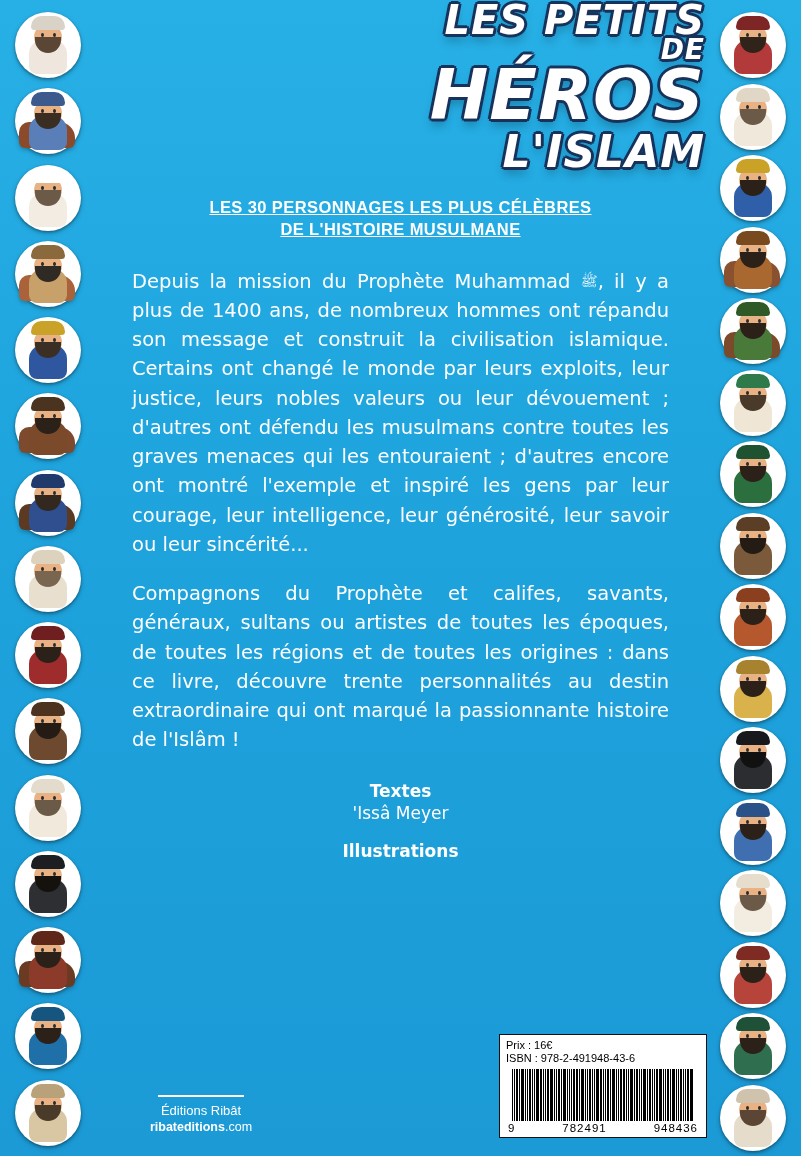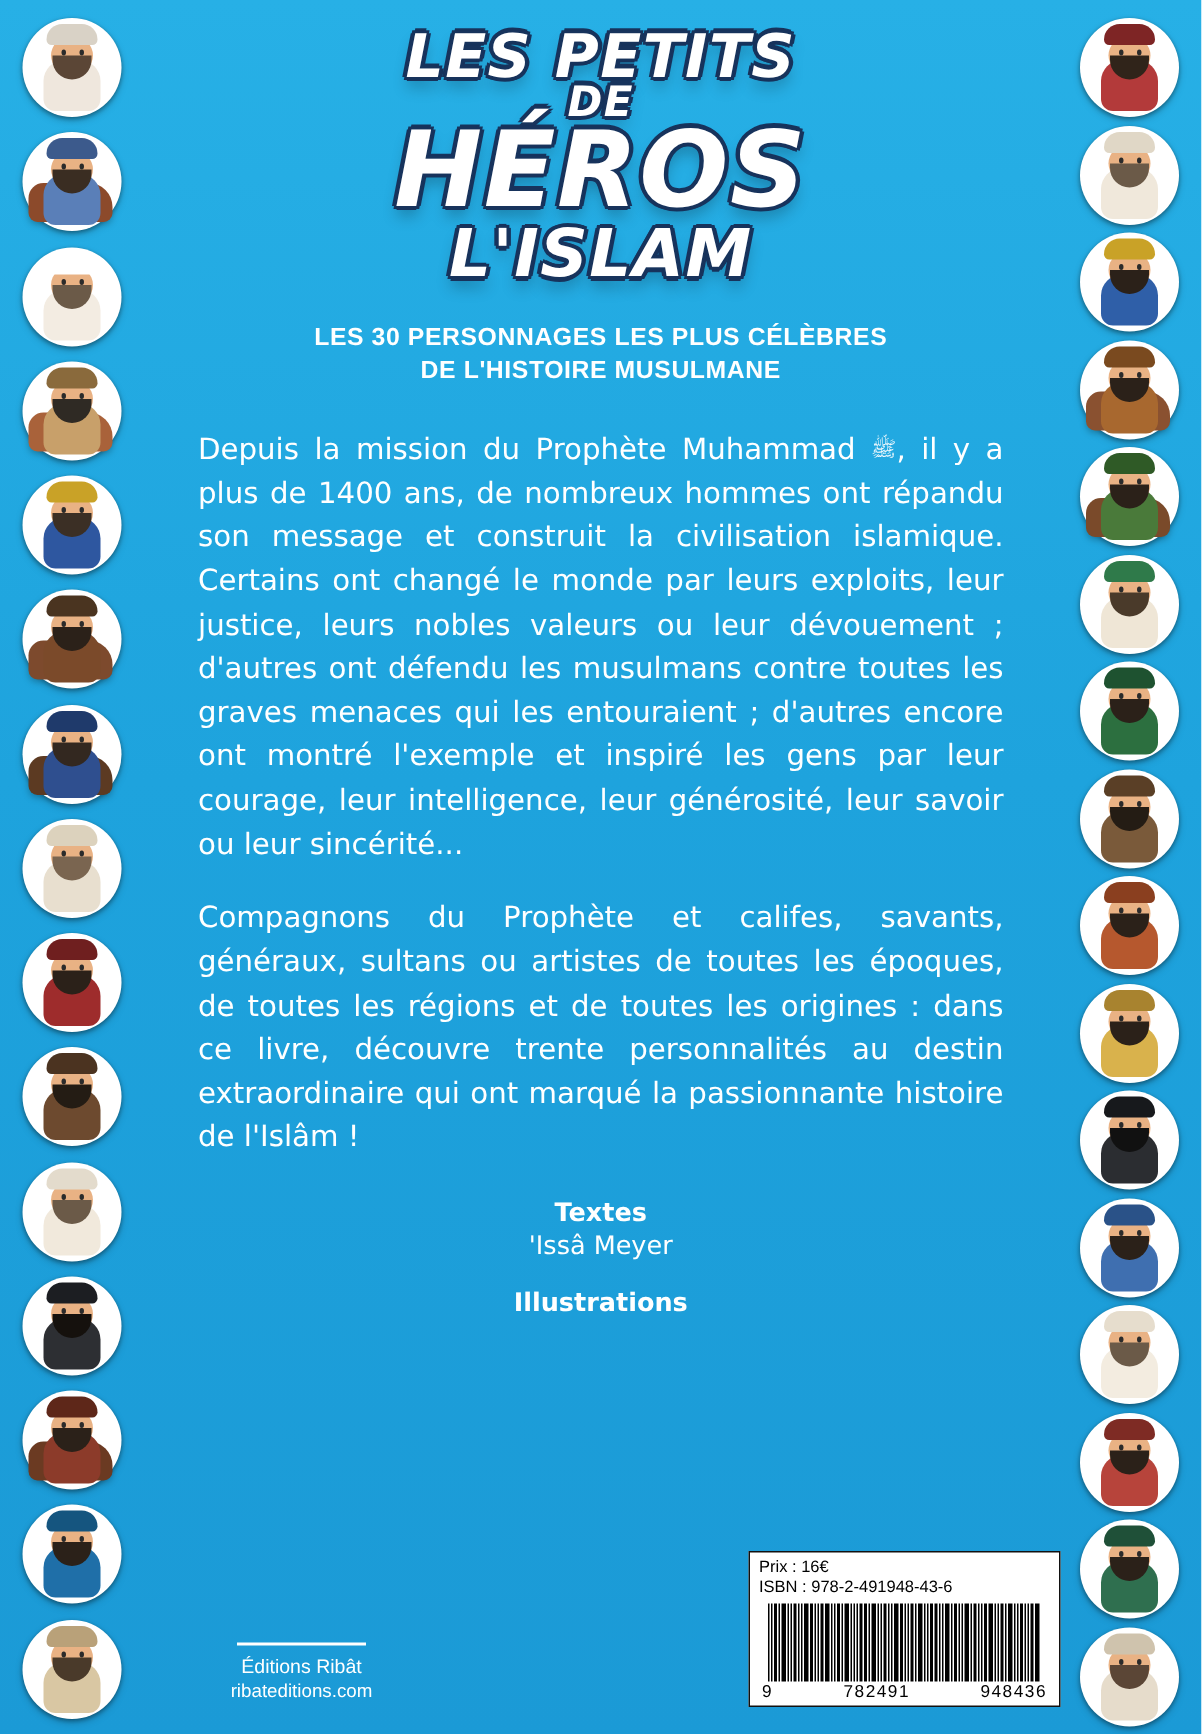--- a/index.html
+++ b/index.html
@@ -107,22 +107,21 @@
   .center {
     position: absolute;
     left: 96px;
     right: 96px;
     top: 0;
     bottom: 0;
   }
 
   
   .title-block {
-    text-align: center;
-    padding-top: 18px;
+    text-align: right;
   }
   .t-line {
     color: #ffffff;
     font-weight: bold;
     font-style: italic;
     letter-spacing: 1px;
     line-height: 1;
     text-shadow:
       -2px -2px 0 #17335c, 2px -2px 0 #17335c, -2px 2px 0 #17335c, 2px 2px 0 #17335c,
       0 3px 0 #17335c, 0 -3px 0 #17335c, 3px 0 0 #17335c, -3px 0 0 #17335c,
@@ -135,20 +134,21 @@
   .t4 { font-size: 44px; }
 
   .subtitle {
     margin-top: 22px;
     color: #ffffff;
     font-weight: bold;
     font-size: 16.5px;
     letter-spacing: 0.4px;
     line-height: 1.35;
     text-align: center;
+    text-decoration: underline;
   }
 
   
   .copy {
     margin: 26px 36px 0 36px;
     color: #ffffff;
     font-size: 19.5px;
     line-height: 1.5;
     text-align: justify;
     font-family: "DejaVu Sans", sans-serif;
@@ -200,21 +200,21 @@
     margin: 3px auto 6px auto;
   }
   .pub-name {
     font-size: 13px;
     font-weight: normal;
   }
   .pub-site {
     font-size: 12.5px;
     margin-top: 2px;
   }
-  .pub-site b { font-weight: normal; }
+  .pub-site b { font-weight: bold; }
 
   
   .barcode-box {
     position: absolute;
     right: -2px;
     bottom: 18px;
     width: 208px;
     background: #ffffff;
     border: 1px solid #111;
     padding: 4px 6px 2px 6px;

